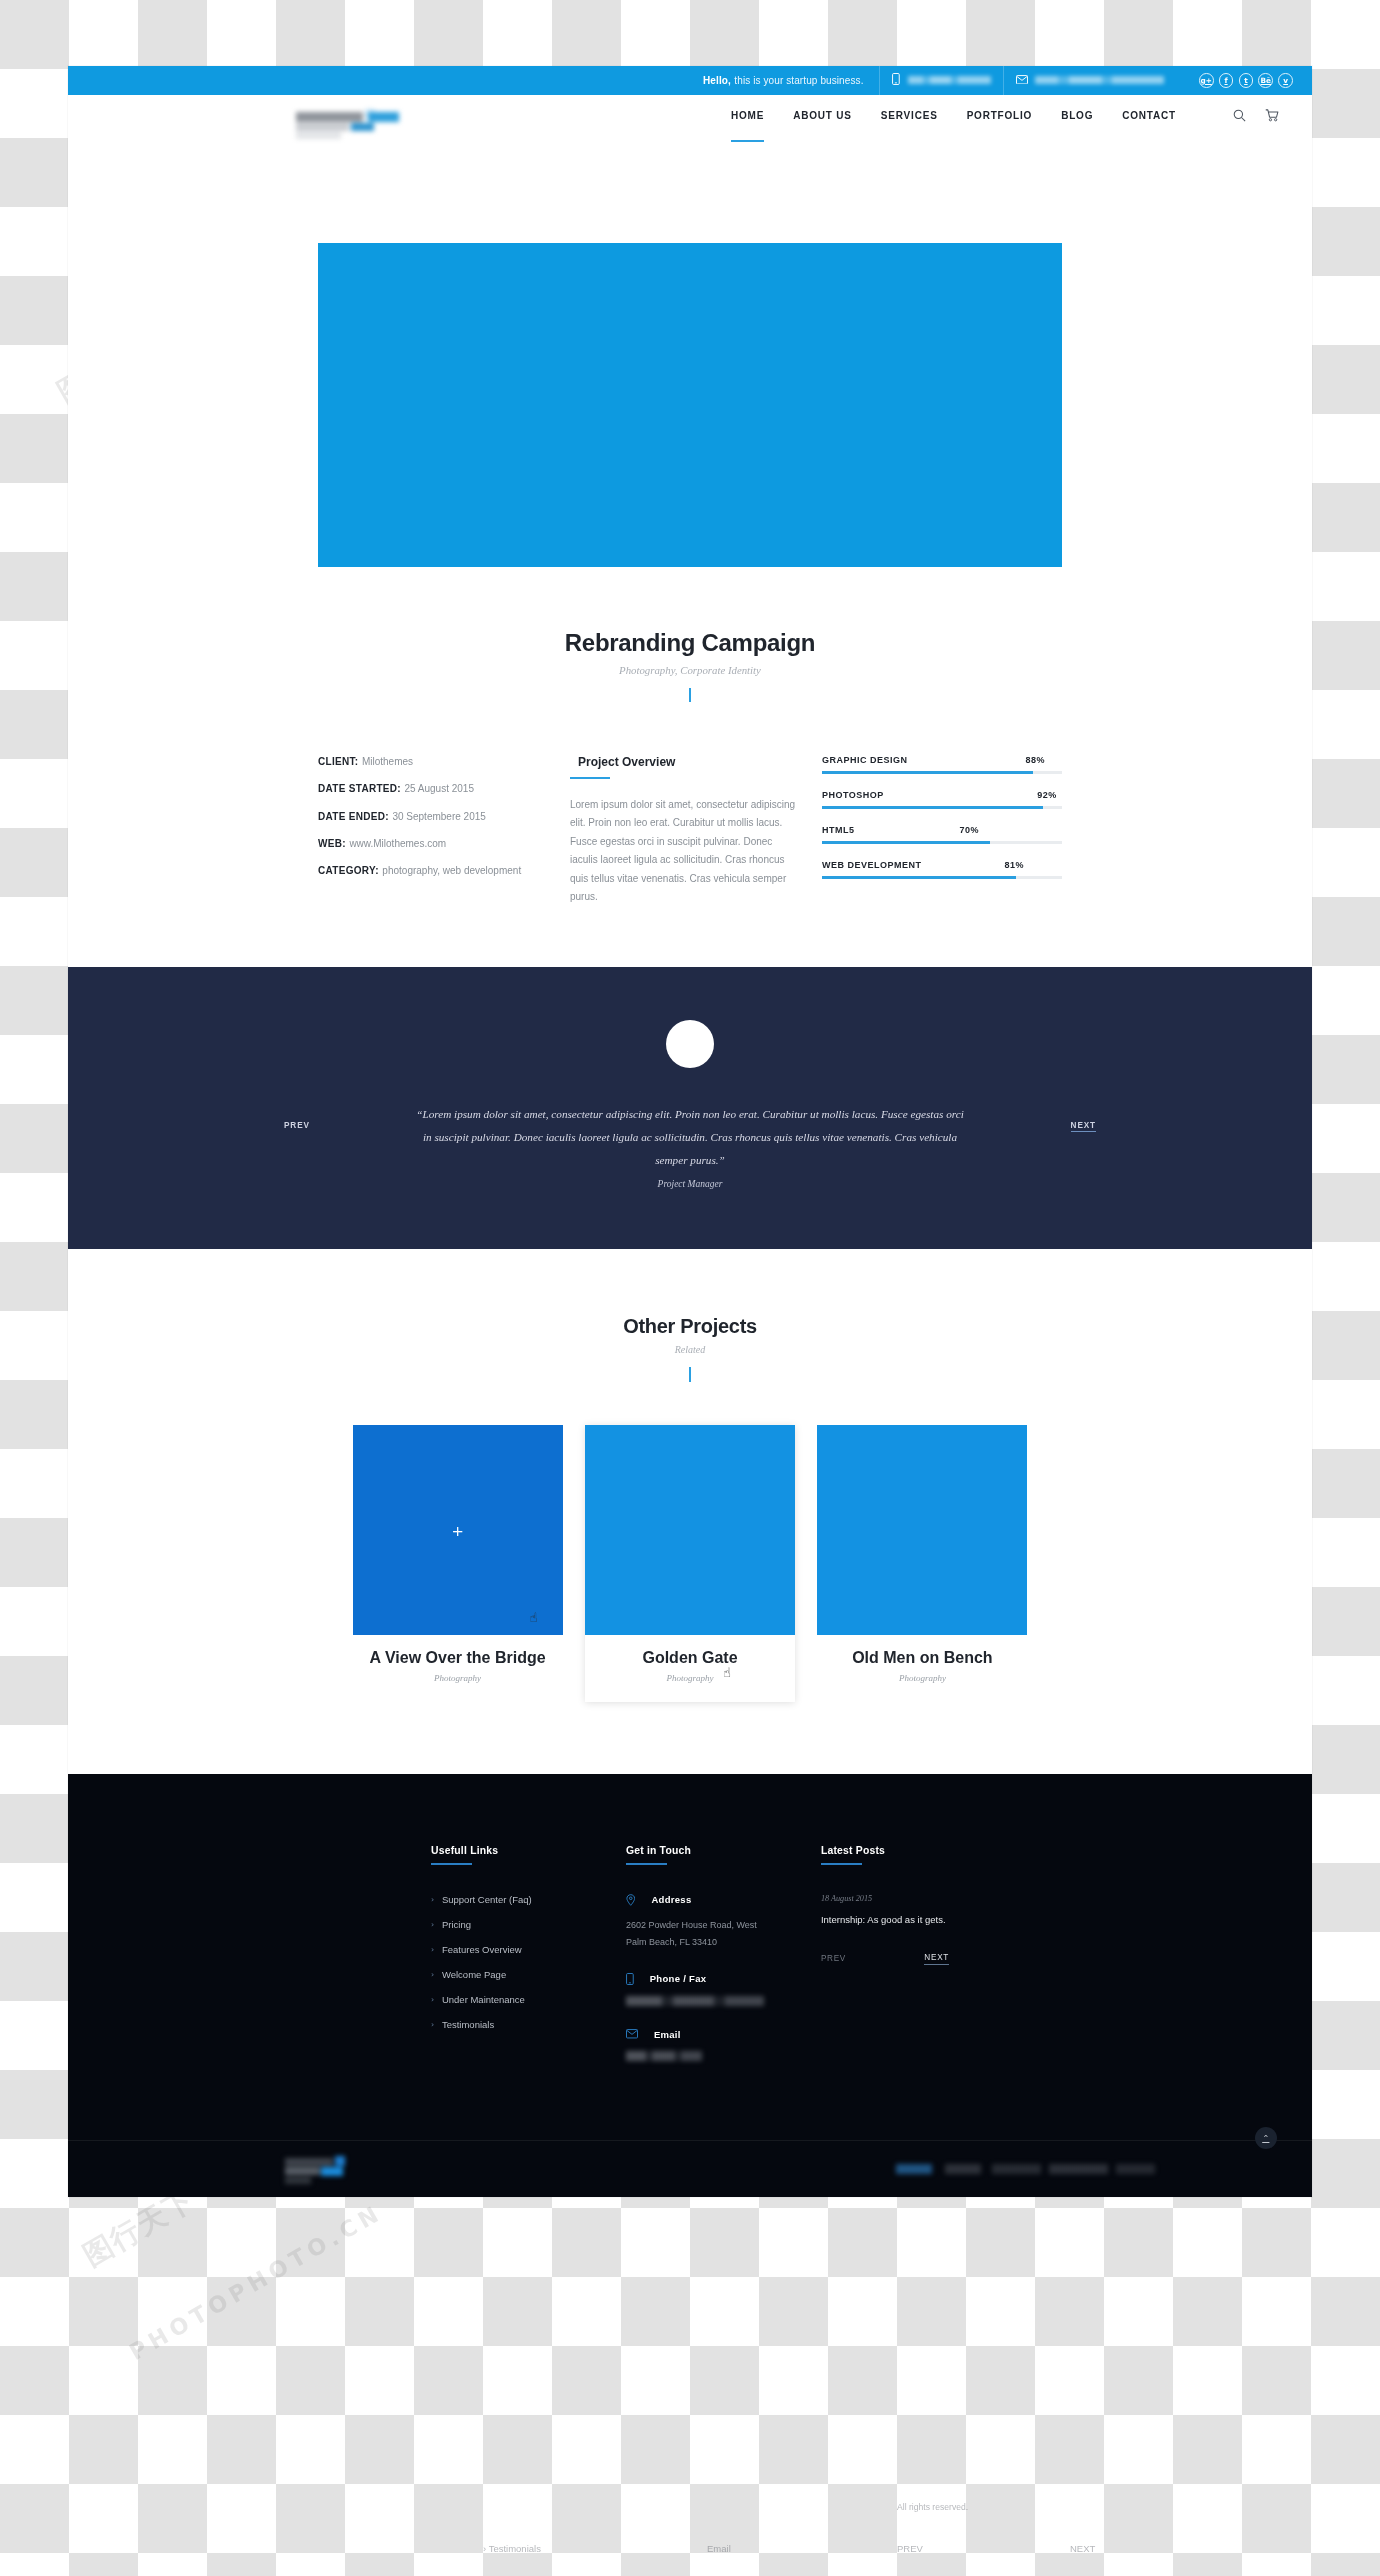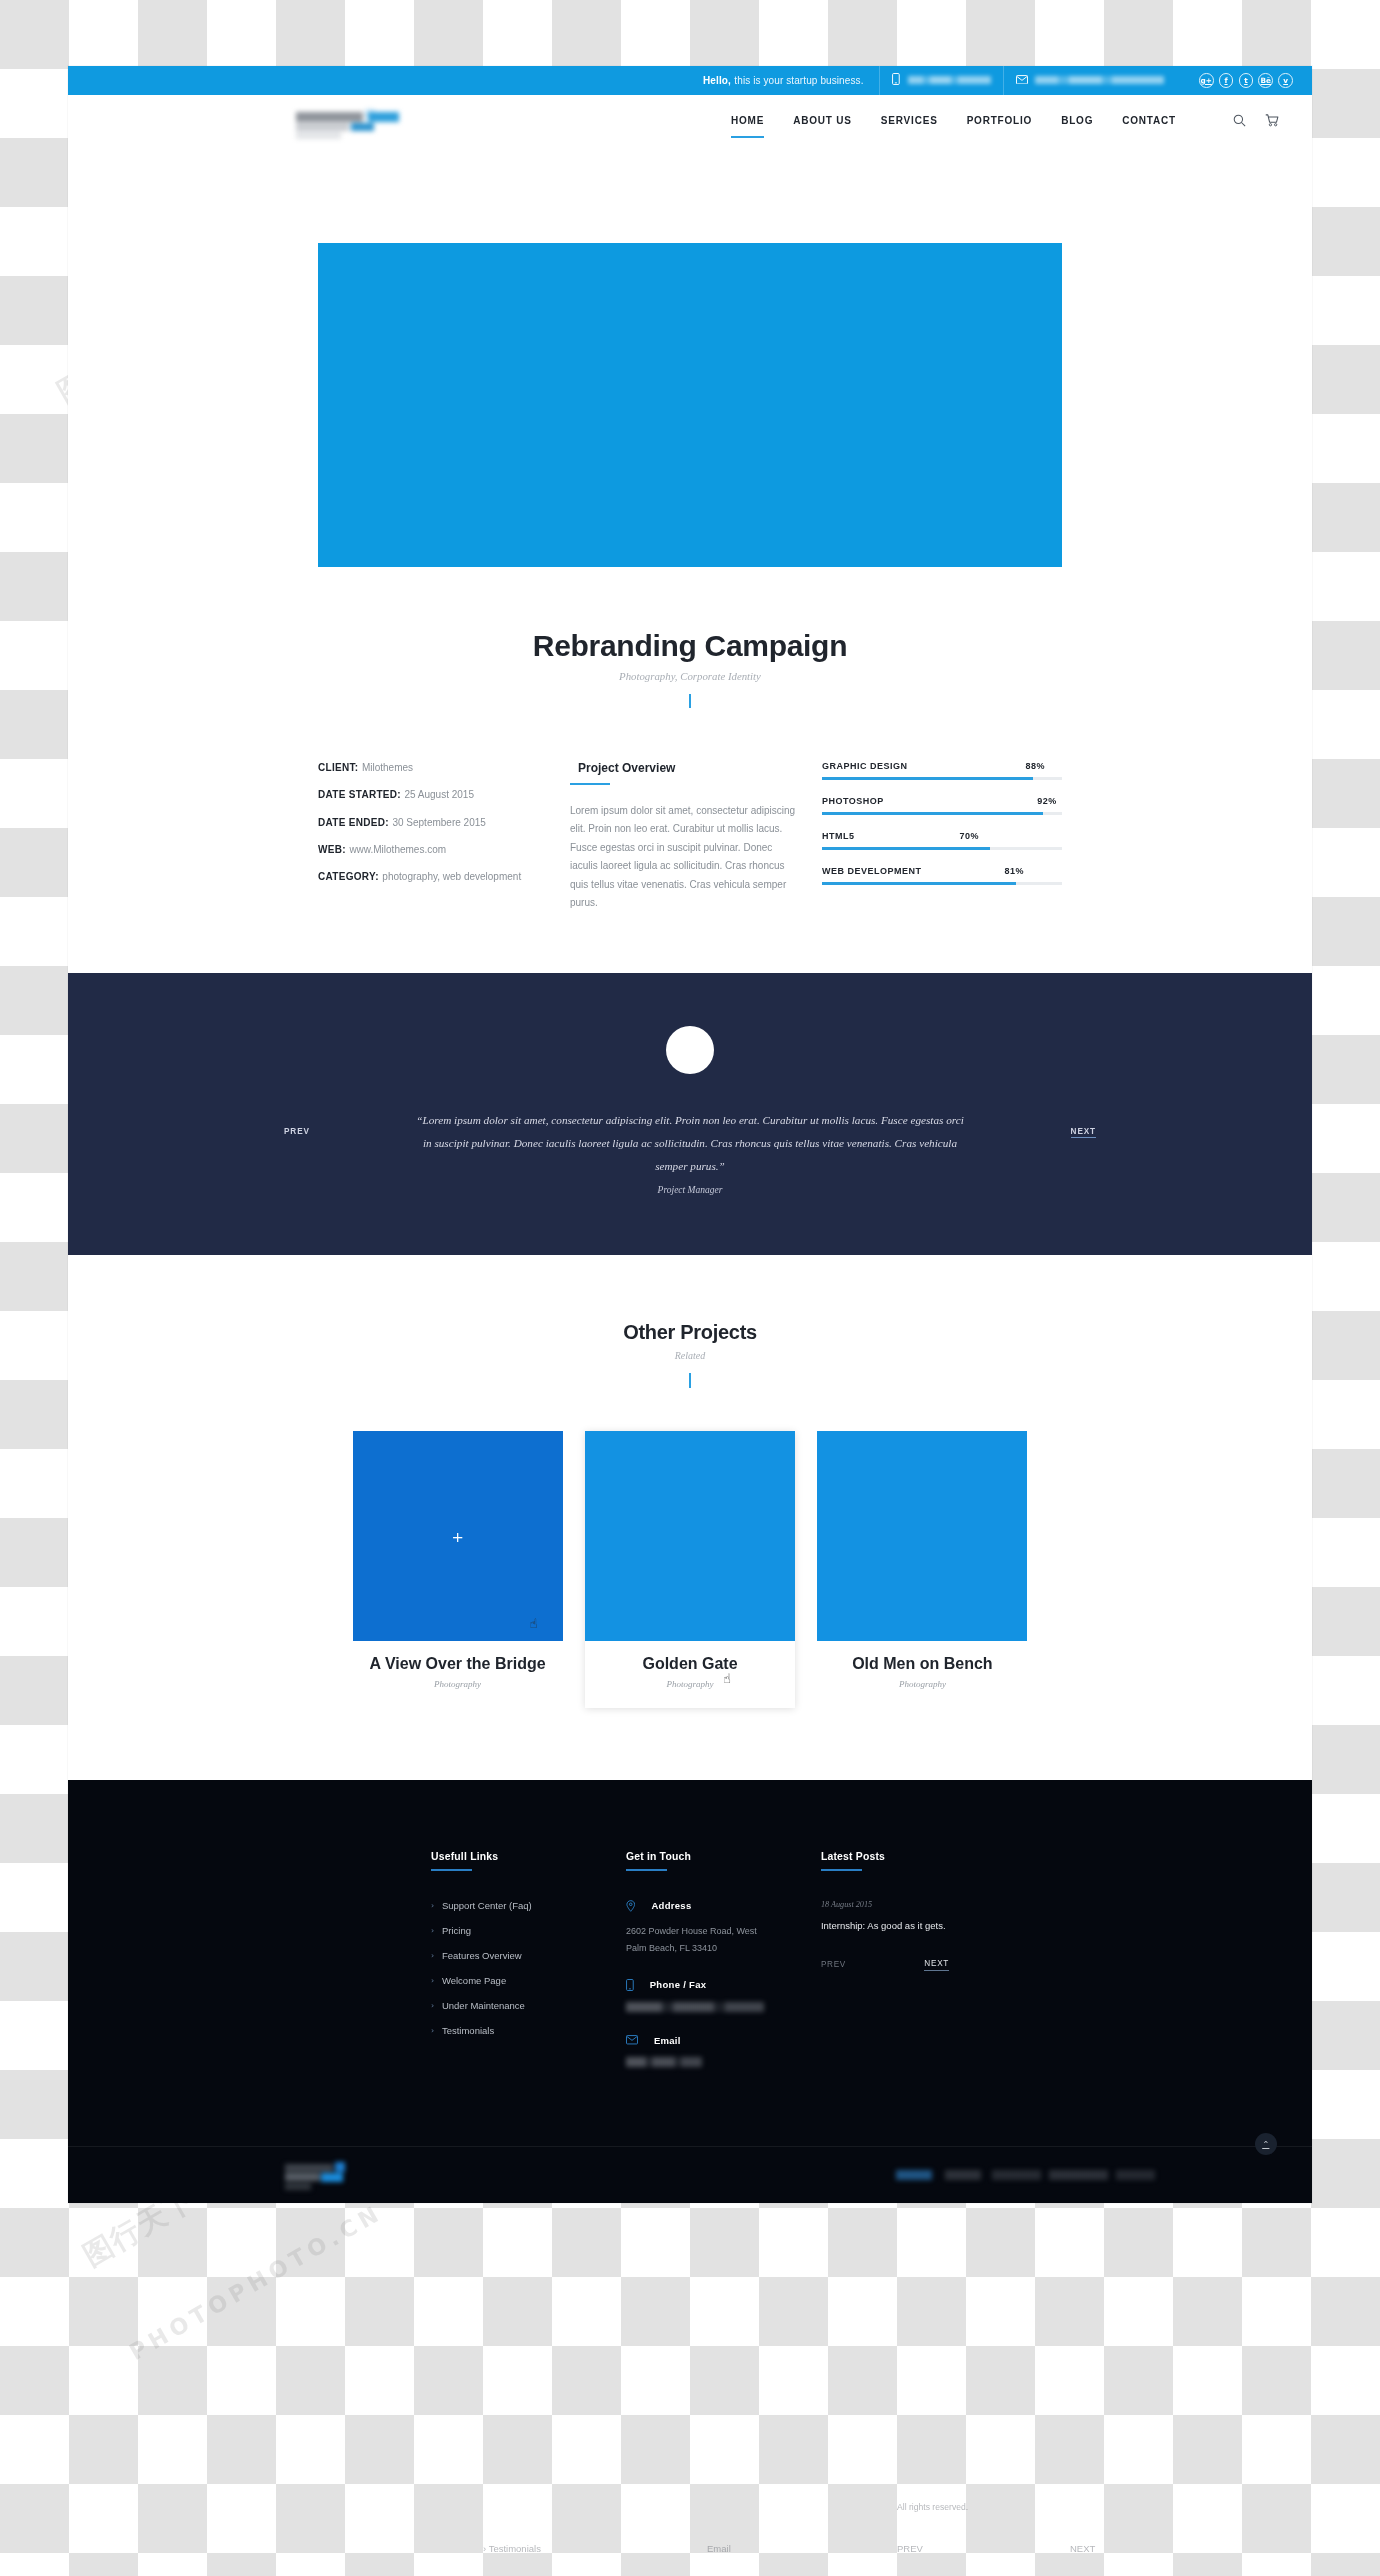--- a/index.html
+++ b/index.html
@@ -106,21 +106,21 @@
   .logo .l2{left:69px;top:0.9px;width:9.5px;height:8.6px;background:#cfe8f8;}
   .logo .l3{left:72px;top:3.5px;width:31px;height:9.5px;background:#2d9fdc;}
   .logo .l4{left:0;top:14px;width:53px;height:8.6px;background:#c9ccd1;}
   .logo .l5{left:55px;top:14px;width:23px;height:8.6px;background:#2b93cf;}
   .logo .l6{left:0;top:23px;width:45px;height:7.8px;background:#e2e4e7;}
 
   .nav { margin-left:auto; display:flex; align-items:center; gap:29px; }
   .nav a {
     font-size:10px; font-weight:700; letter-spacing:0.8px;
     color:#20252d; text-decoration:none; position:relative;
-    padding-bottom:12px;
+    padding-bottom:21px;
   }
   .nav a.active::after {
     content:""; position:absolute; left:0; right:0; bottom:0;
     height:1.7px; background:#2aa0e2;
   }
   .nav-tools { display:flex; align-items:center; gap:19px; margin-left:28px; }
   .nav-tools svg { display:block; }
 
   
   .banner {
@@ -145,21 +145,21 @@
   .heroimg {
     width:744px; height:324px;
     margin:85px auto 0;
     background:#0d9ae0;
     position:relative; overflow:hidden;
   }
 
   
   .ptitle { text-align:center; margin-top:62px; }
   .ptitle h2 {
-    font-size:30px; font-weight:700; color:#20252d; letter-spacing:-0.3px;
+    font-size:24px; font-weight:700; color:#20252d; letter-spacing:-0.3px;
   }
   .ptitle .sub {
     font-family:"Liberation Serif", serif; font-style:italic;
     font-size:10.8px; color:#a9aeb5; margin-top:7px;
   }
   .divline { width:1.7px;height:14.7px;background:#2aa0e2;margin:12px auto 0; }
 
   
   .details {
     display:flex; padding:53px 0 0; margin:0 auto;

